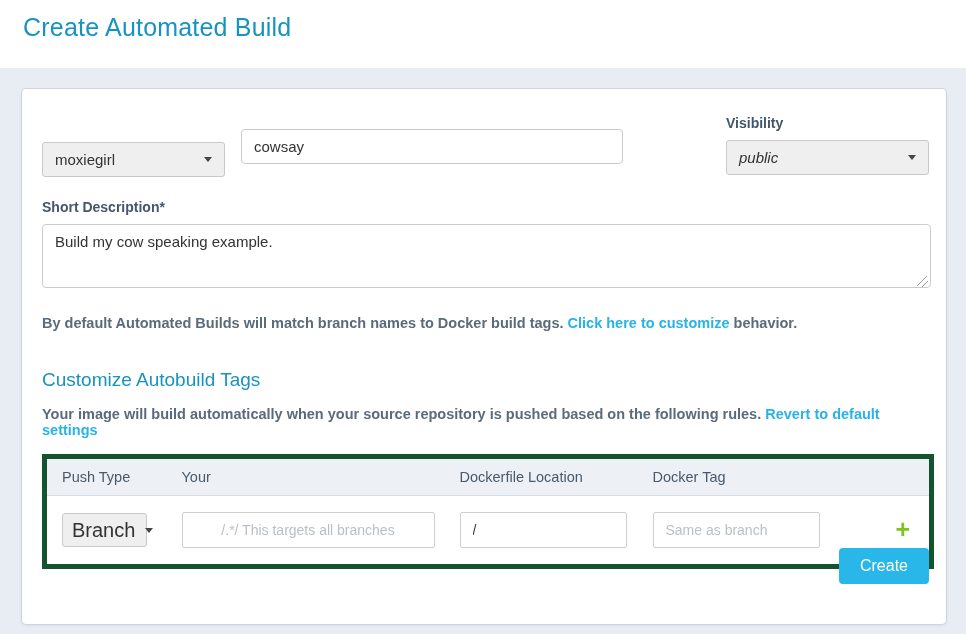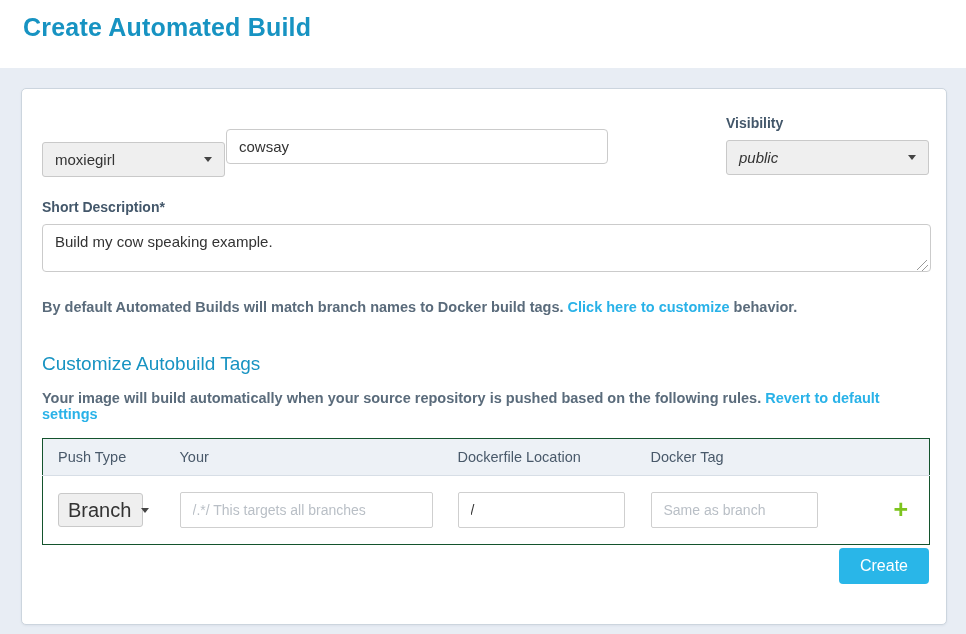--- a/index.html
+++ b/index.html
@@ -12,21 +12,21 @@
   }
   
   .page-header {
     background: #ffffff;
     height: 68px;
     padding: 13px 0 0 23px;
   }
   .page-title {
     color: #1793c2;
     font-size: 25px;
-    font-weight: 700;
+    font-weight: 400;
     letter-spacing: 0.2px;
   }
   
   .main { padding: 20px 19px 0 21px; }
   .card {
     background: #ffffff;
     border: 1px solid #ccd5de;
     border-radius: 5px;
     box-shadow: 0 1px 2px rgba(120,140,160,0.12);
     padding: 26px 17px 0 20px;
@@ -69,26 +69,26 @@
     border: 1px solid #cbcbcb;
     border-radius: 4px;
     height: 35px;
     font-size: 15px;
     color: #333;
     padding: 0 12px;
     font-family: "Liberation Sans", sans-serif;
     outline: none;
     background: #fff;
   }
-  .name-input { width: 382px; margin-left: 1px; }
+  .name-input { width: 382px; margin-left: 16px; }
   .desc-block { margin-top: 22px; }
   .textarea-wrap { position: relative; width: 889px; }
   textarea.desc-textarea {
     width: 889px;
-    height: 48px;
+    height: 64px;
     border: 1px solid #cbcbcb;
     border-radius: 4px;
     font-size: 15px;
     color: #333;
     padding: 8px 12px;
     font-family: "Liberation Sans", sans-serif;
     resize: none;
     outline: none;
   }
   .resize-grip {
@@ -110,21 +110,21 @@
     margin-top: 38px;
     color: #1793c2;
     font-size: 19px;
     font-weight: 400;
   }
   .note2 { margin-top: 15px; }
   
   .rules-table {
     margin-top: 16px;
     width: 792px;
-    border: 1px solid #14532d;
+    border: 5px solid #14532d;
     border-radius: 2px;
     border-collapse: collapse;
     table-layout: fixed;
   }
   .rules-table th {
     background: #edf1f6;
     border-bottom: 1px solid #d7dee6;
     text-align: left;
     font-weight: 400;
     font-size: 14.5px;
@@ -137,21 +137,21 @@
     padding: 16px 0 16px 15px;
     vertical-align: middle;
   }
   .col-push { width: 122px; }
   .col-name { width: 278px; }
   .col-dockerfile { width: 193px; }
   .col-tag { width: 233px; }
   .col-add { width: 61px; }
   .select-push { width: 85px; height: 34px; padding: 0 9px; font-size: 20px; }
   .rule-input { height: 36px; font-size: 14px; border-color: #cfcfcf; border-radius: 2px; }
-  .rule-name-input { width: 253px; }
+  .rule-name-input { width: 253px; text-align: center; }
   .rule-small-input { width: 167px; }
   .rule-input::placeholder, .text-input::placeholder, textarea::placeholder { color: #b9bfc6; }
   .add-rule-btn {
     background: none; border: none;
     color: #7dc41e;
     font-size: 25px;
     font-weight: 700;
     line-height: 20px;
     cursor: pointer;
     padding: 0 10px;

